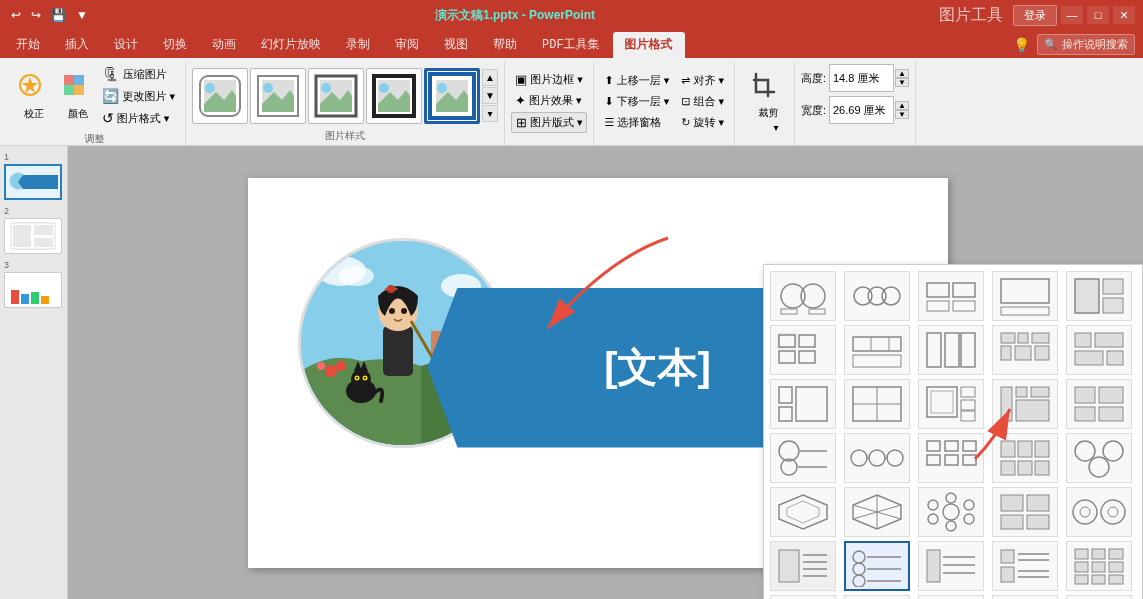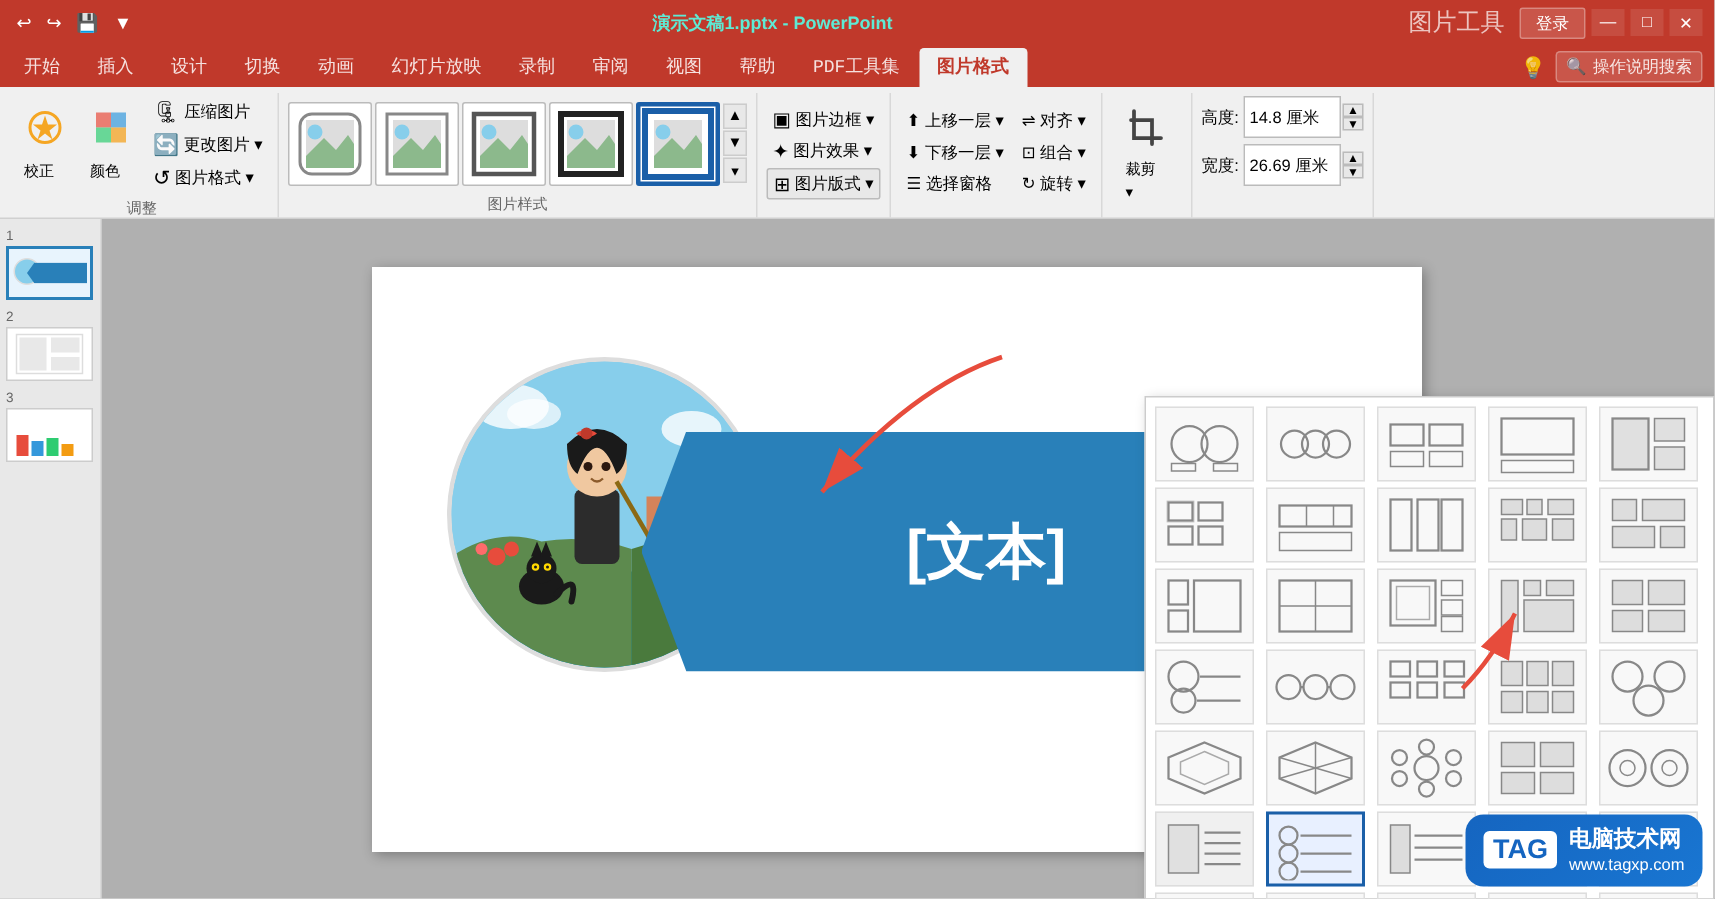--- a/index.html
+++ b/index.html
@@ -83,21 +83,21 @@
     }
     .ribbon-group-label {
       font-size: 10px;
       color: #666;
       padding: 2px 0 2px;
       text-align: center;
     }
     .ribbon-btn-large {
       display: flex;
       flex-direction: column;
-      align-items: flex-start;
+      align-items: flex-end;
       justify-content: center;
       padding: 3px 6px;
       cursor: pointer;
       border-radius: 3px;
       gap: 2px;
       font-size: 10px;
       min-width: 40px;
     }
     .ribbon-btn-large .icon { font-size: 22px; }
     .ribbon-btn-small {
@@ -991,26 +991,19 @@
 
     <svg class="bottom-arrow" width="120" height="80" viewBox="0 0 120 80">
       <defs>
         <marker id="arrowhead2" markerWidth="10" markerHeight="7" refX="10" refY="3.5" orient="auto">
           <polygon points="0 0, 10 3.5, 0 7" fill="#e74c3c"></polygon>
         </marker>
       </defs>
       <path d="M 60 70 Q 80 50 95 20" stroke="#e74c3c" stroke-width="3" fill="none" marker-end="url(#arrowhead2)"></path>
     </svg>
 
-    <div class="watermark">
-      <div class="watermark-tag">TAG</div>
-      <div class="watermark-text">
-        <div>电脑技术网</div>
-        <div>www.tagxp.com</div>
-      </div>
-    </div>
 
     <div class="right-sidebar">
       <div class="rs-btn">▲</div>
       <div class="rs-btn">▼</div>
     </div>
   </div>
 </div>
 
 </body></html>

